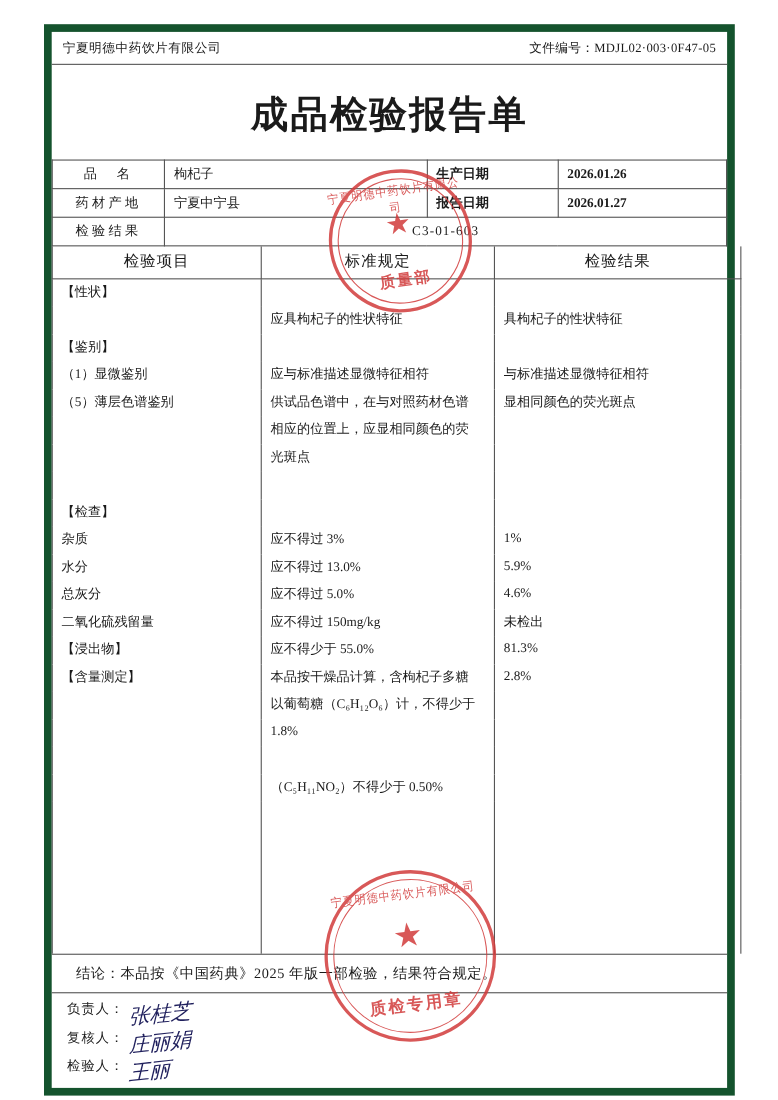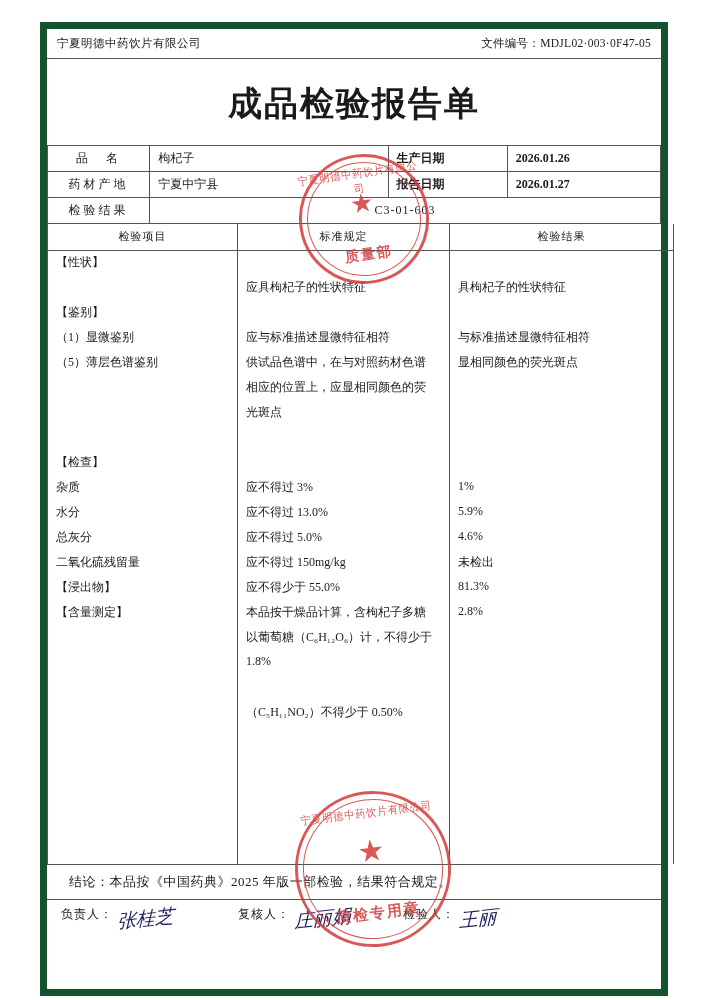--- a/index.html
+++ b/index.html
@@ -88,21 +88,21 @@
     border-right: 1px solid #555;
     font-size: 12px;
     padding: 3px 8px;
     vertical-align: top;
     box-sizing: border-box;
   }
   table.items tr.head td {
     text-align: center;
     border-bottom: 1px solid #555;
     padding: 5px 0 6px 0;
-    font-size: 11px;
+    font-size: 14px;
     letter-spacing: 1px;
   }
   .ic1 { width: 190px; }
   .ic2 { width: 212px; }
   .ic3 { width: 224px; }
 
   .rowpad td { height: 25px; }
 
   
   .concl {
@@ -111,20 +111,21 @@
     font-size: 13px;
     padding: 8px 0 8px 22px;
     letter-spacing: .5px;
   }
   .signs {
     display: flex;
     font-size: 12px;
     padding: 6px 0 0 14px;
     height: 46px;
     box-sizing: border-box;
+    flex-direction: column;
   }
   .sign {
     display: flex;
     align-items: flex-start;
     position: relative;
   }
   .sign .lab { letter-spacing: 1px; }
   .sign .sig {
     font-family: "Liberation Serif", serif;
     font-style: italic;

